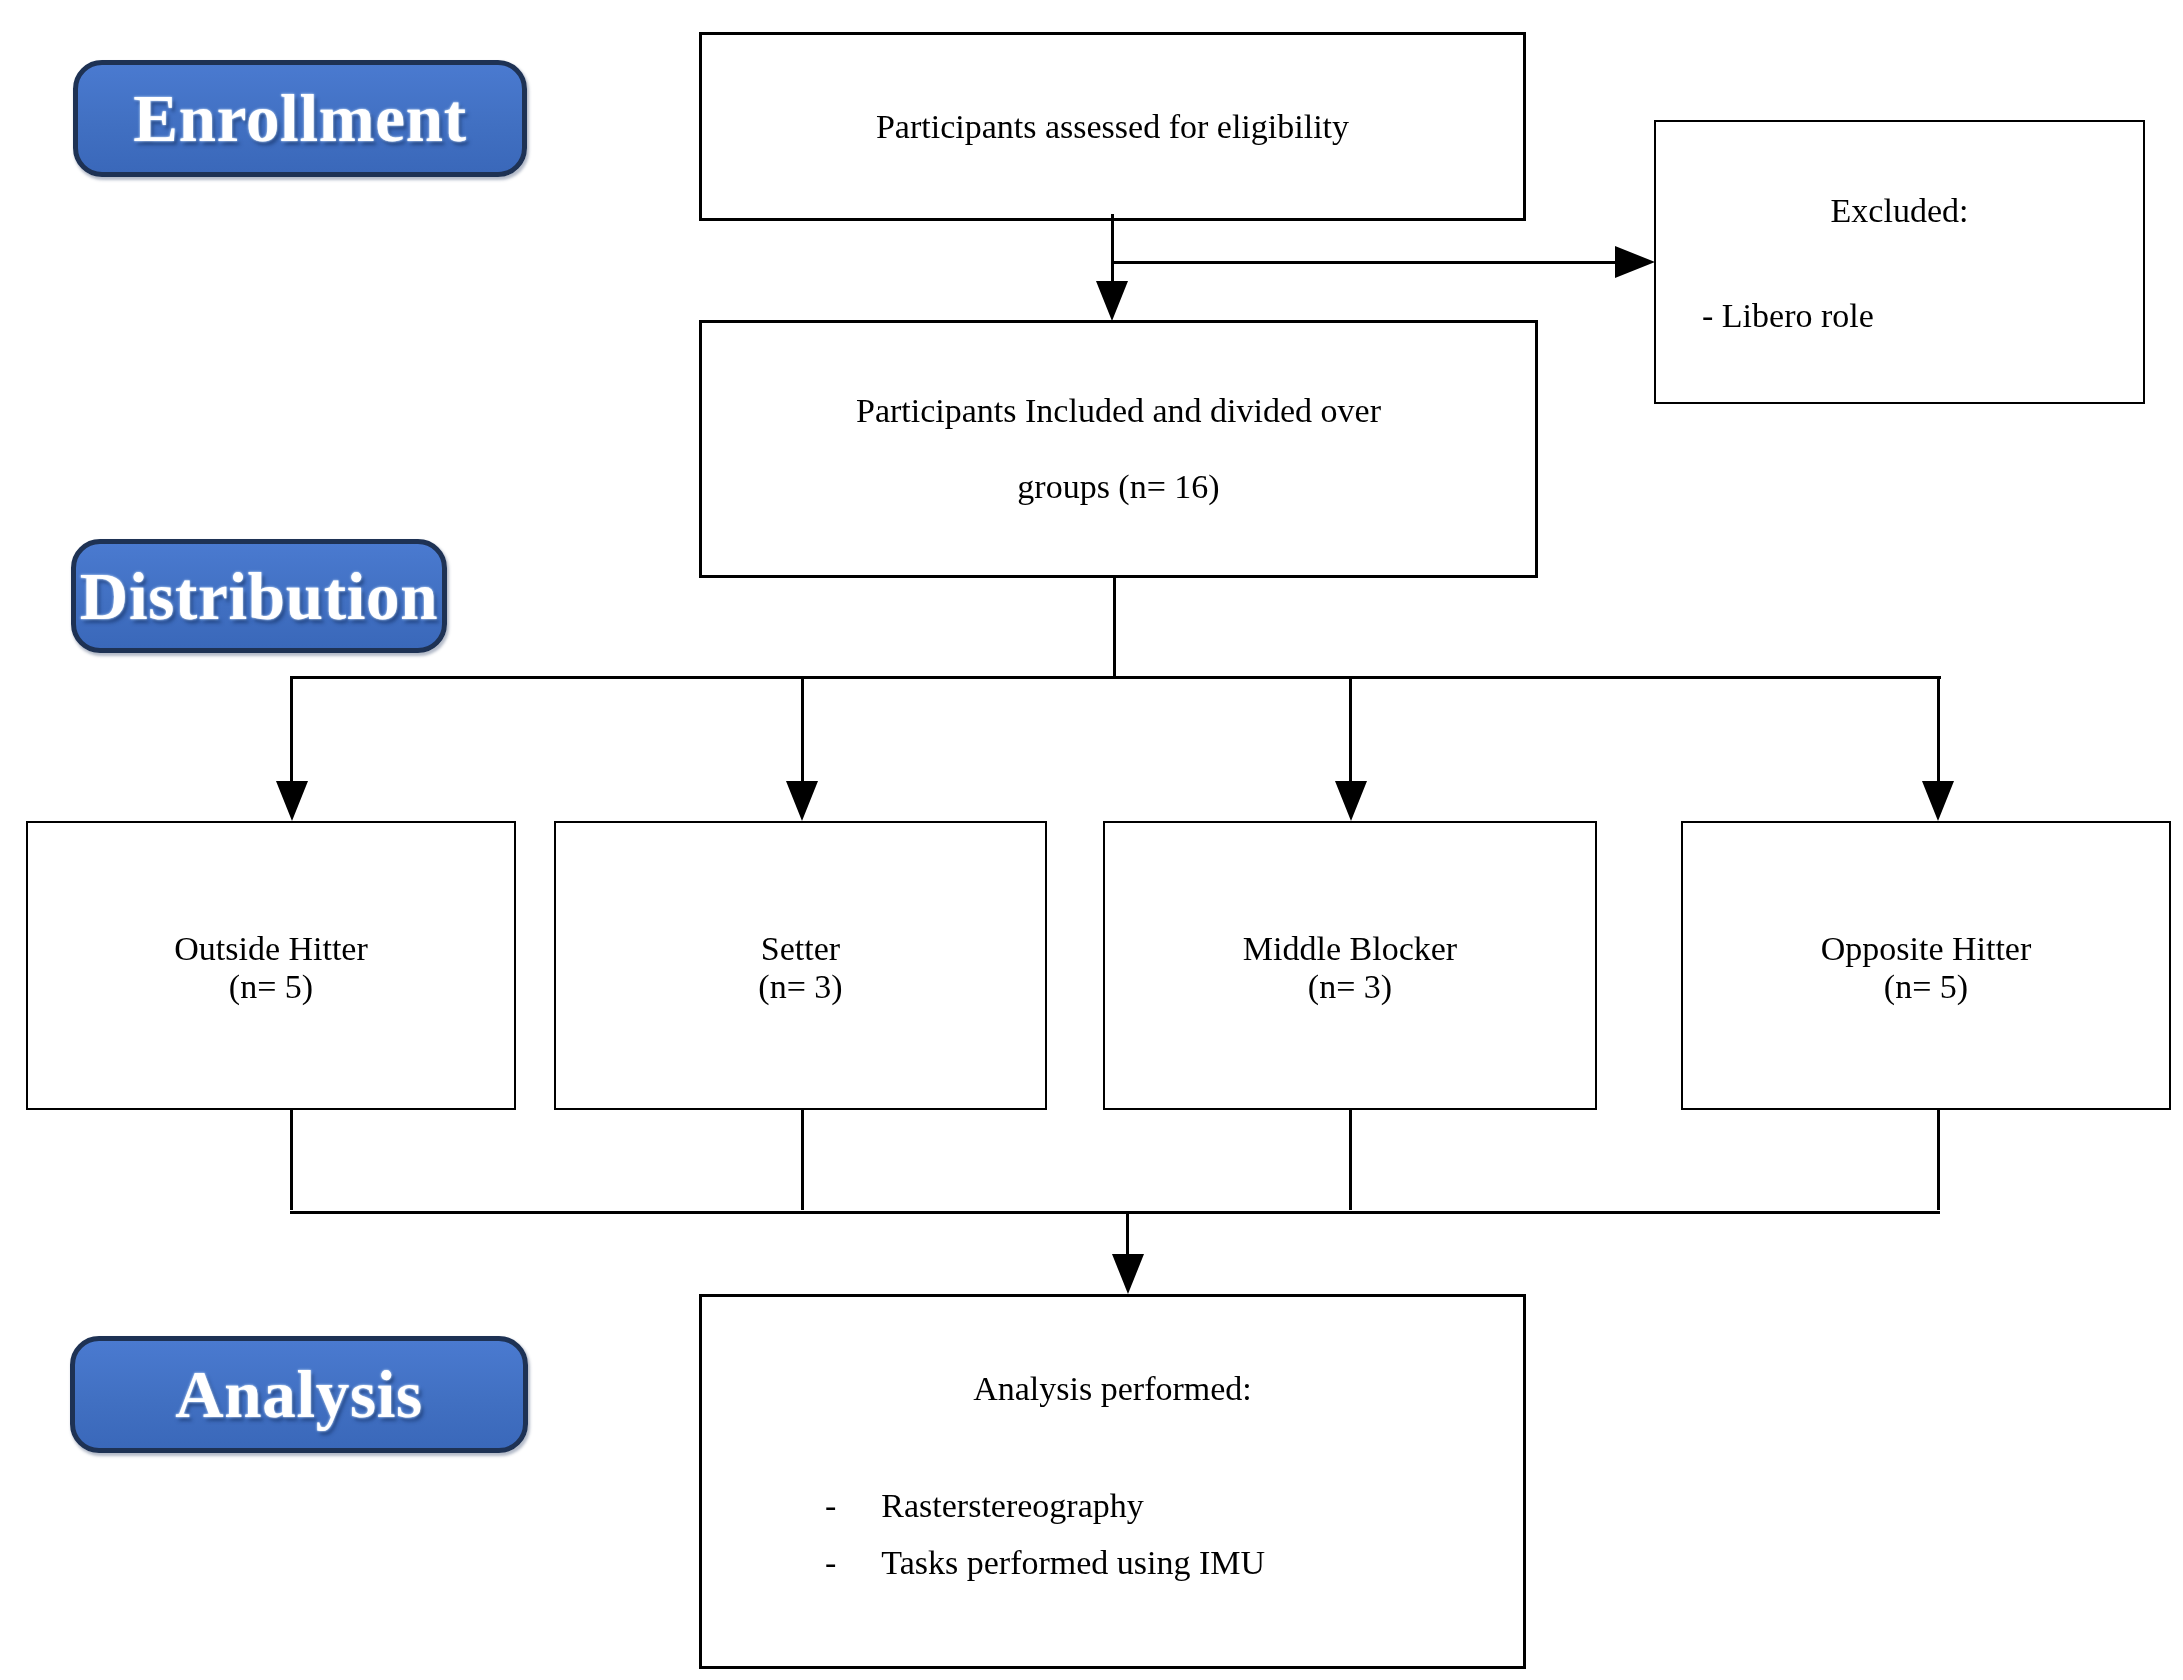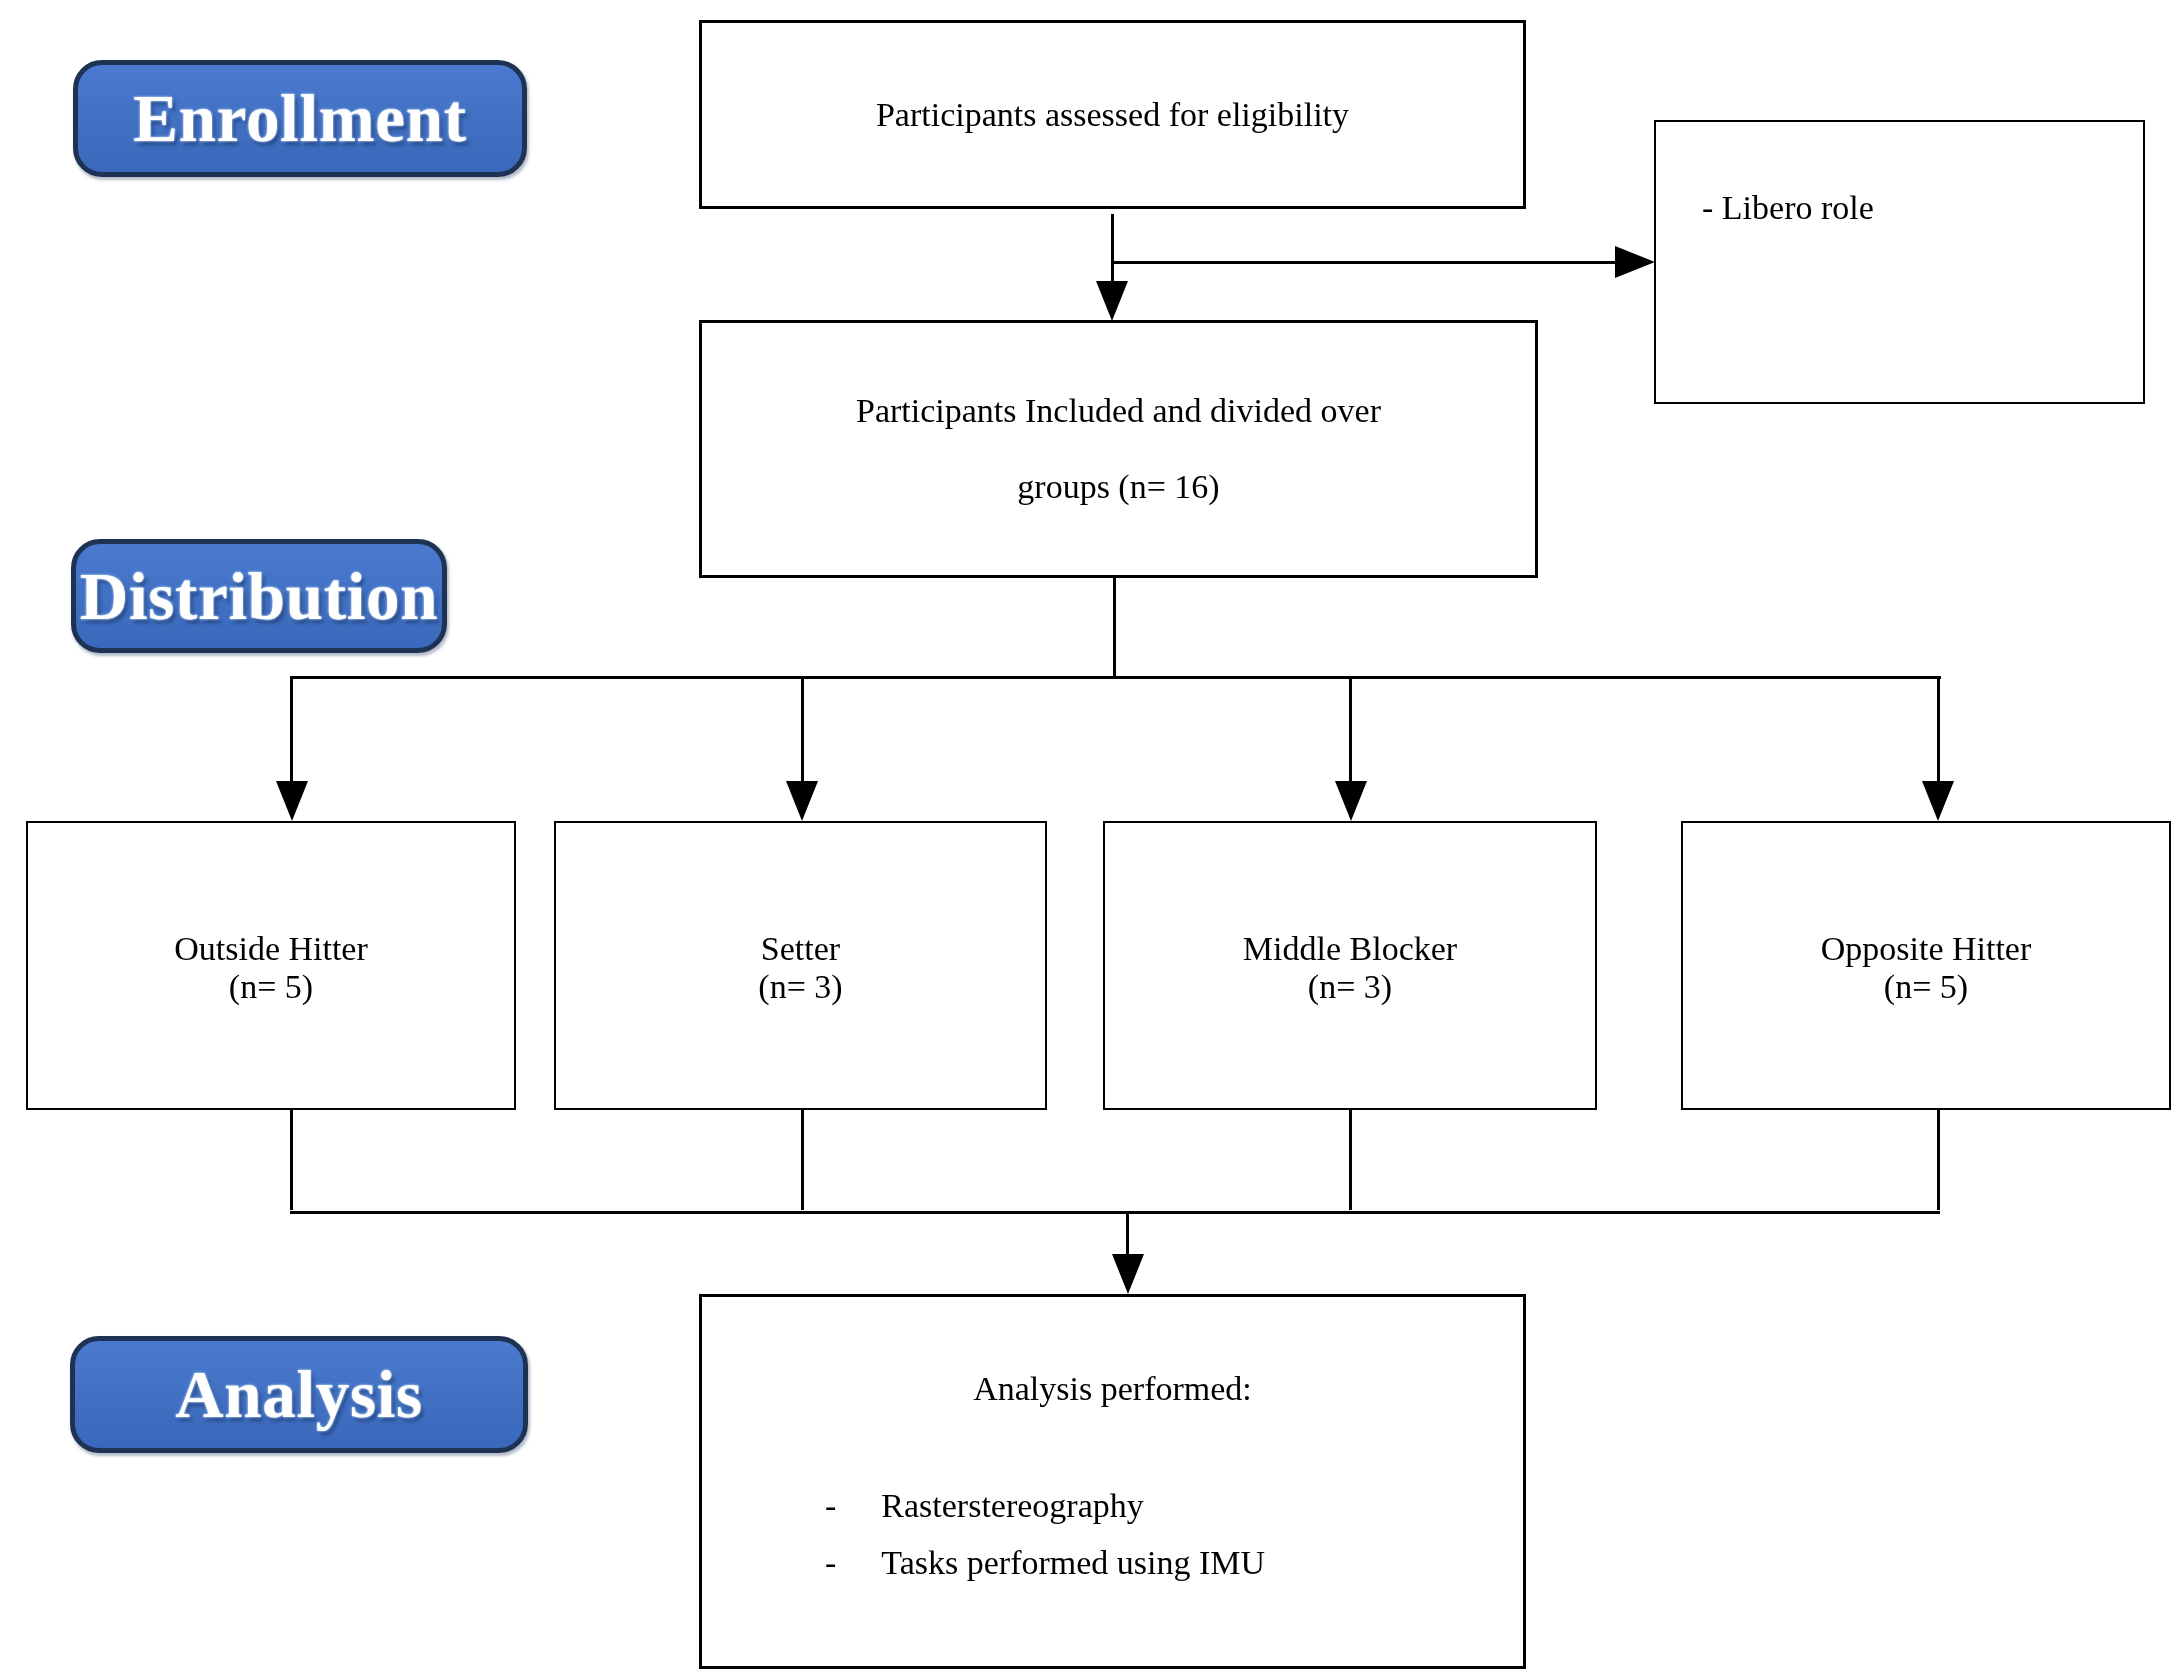--- a/index.html
+++ b/index.html
@@ -41,21 +41,21 @@
 
   
   .flow-box {
     position: absolute;
     background: #ffffff;
     border: 3.7px solid #000000;
     box-sizing: border-box;
     font-size: 34px;
   }
   .box-eligibility {
-    left: 699px; top: 20px; width: 827px; height: 189px;
+    left: 699px; top: 32px; width: 827px; height: 189px;
     display: flex; align-items: center; justify-content: center; text-align: left;
   }
   .box-excluded {
     left: 1654px; top: 120px; width: 491px; height: 284px;
     border-width: 2.9px;
     display: flex; flex-direction: column;
   }
   .box-excluded .excluded-title { margin-top: 70px; text-align: center; }
   .box-excluded .excluded-item  { margin-top: 67px; text-align: left; padding-left: 46px; }
 
@@ -114,20 +114,21 @@
   </div>
   <div class="stage-pill pill-analysis">
     <span class="stage-text">Analysis</span>
   </div>
 
   <div class="flow-box box-eligibility">
     <span>Participants assessed for eligibility</span>
   </div>
 
   <div class="flow-box box-excluded">
+    <div class="excluded-title">Excluded:</div>
     <div class="excluded-item">- Libero role</div>
   </div>
 
   <div class="flow-box box-included">
     <div>
       <div>Participants Included and divided over</div>
       <div>groups (n= 16)</div>
     </div>
   </div>
 

